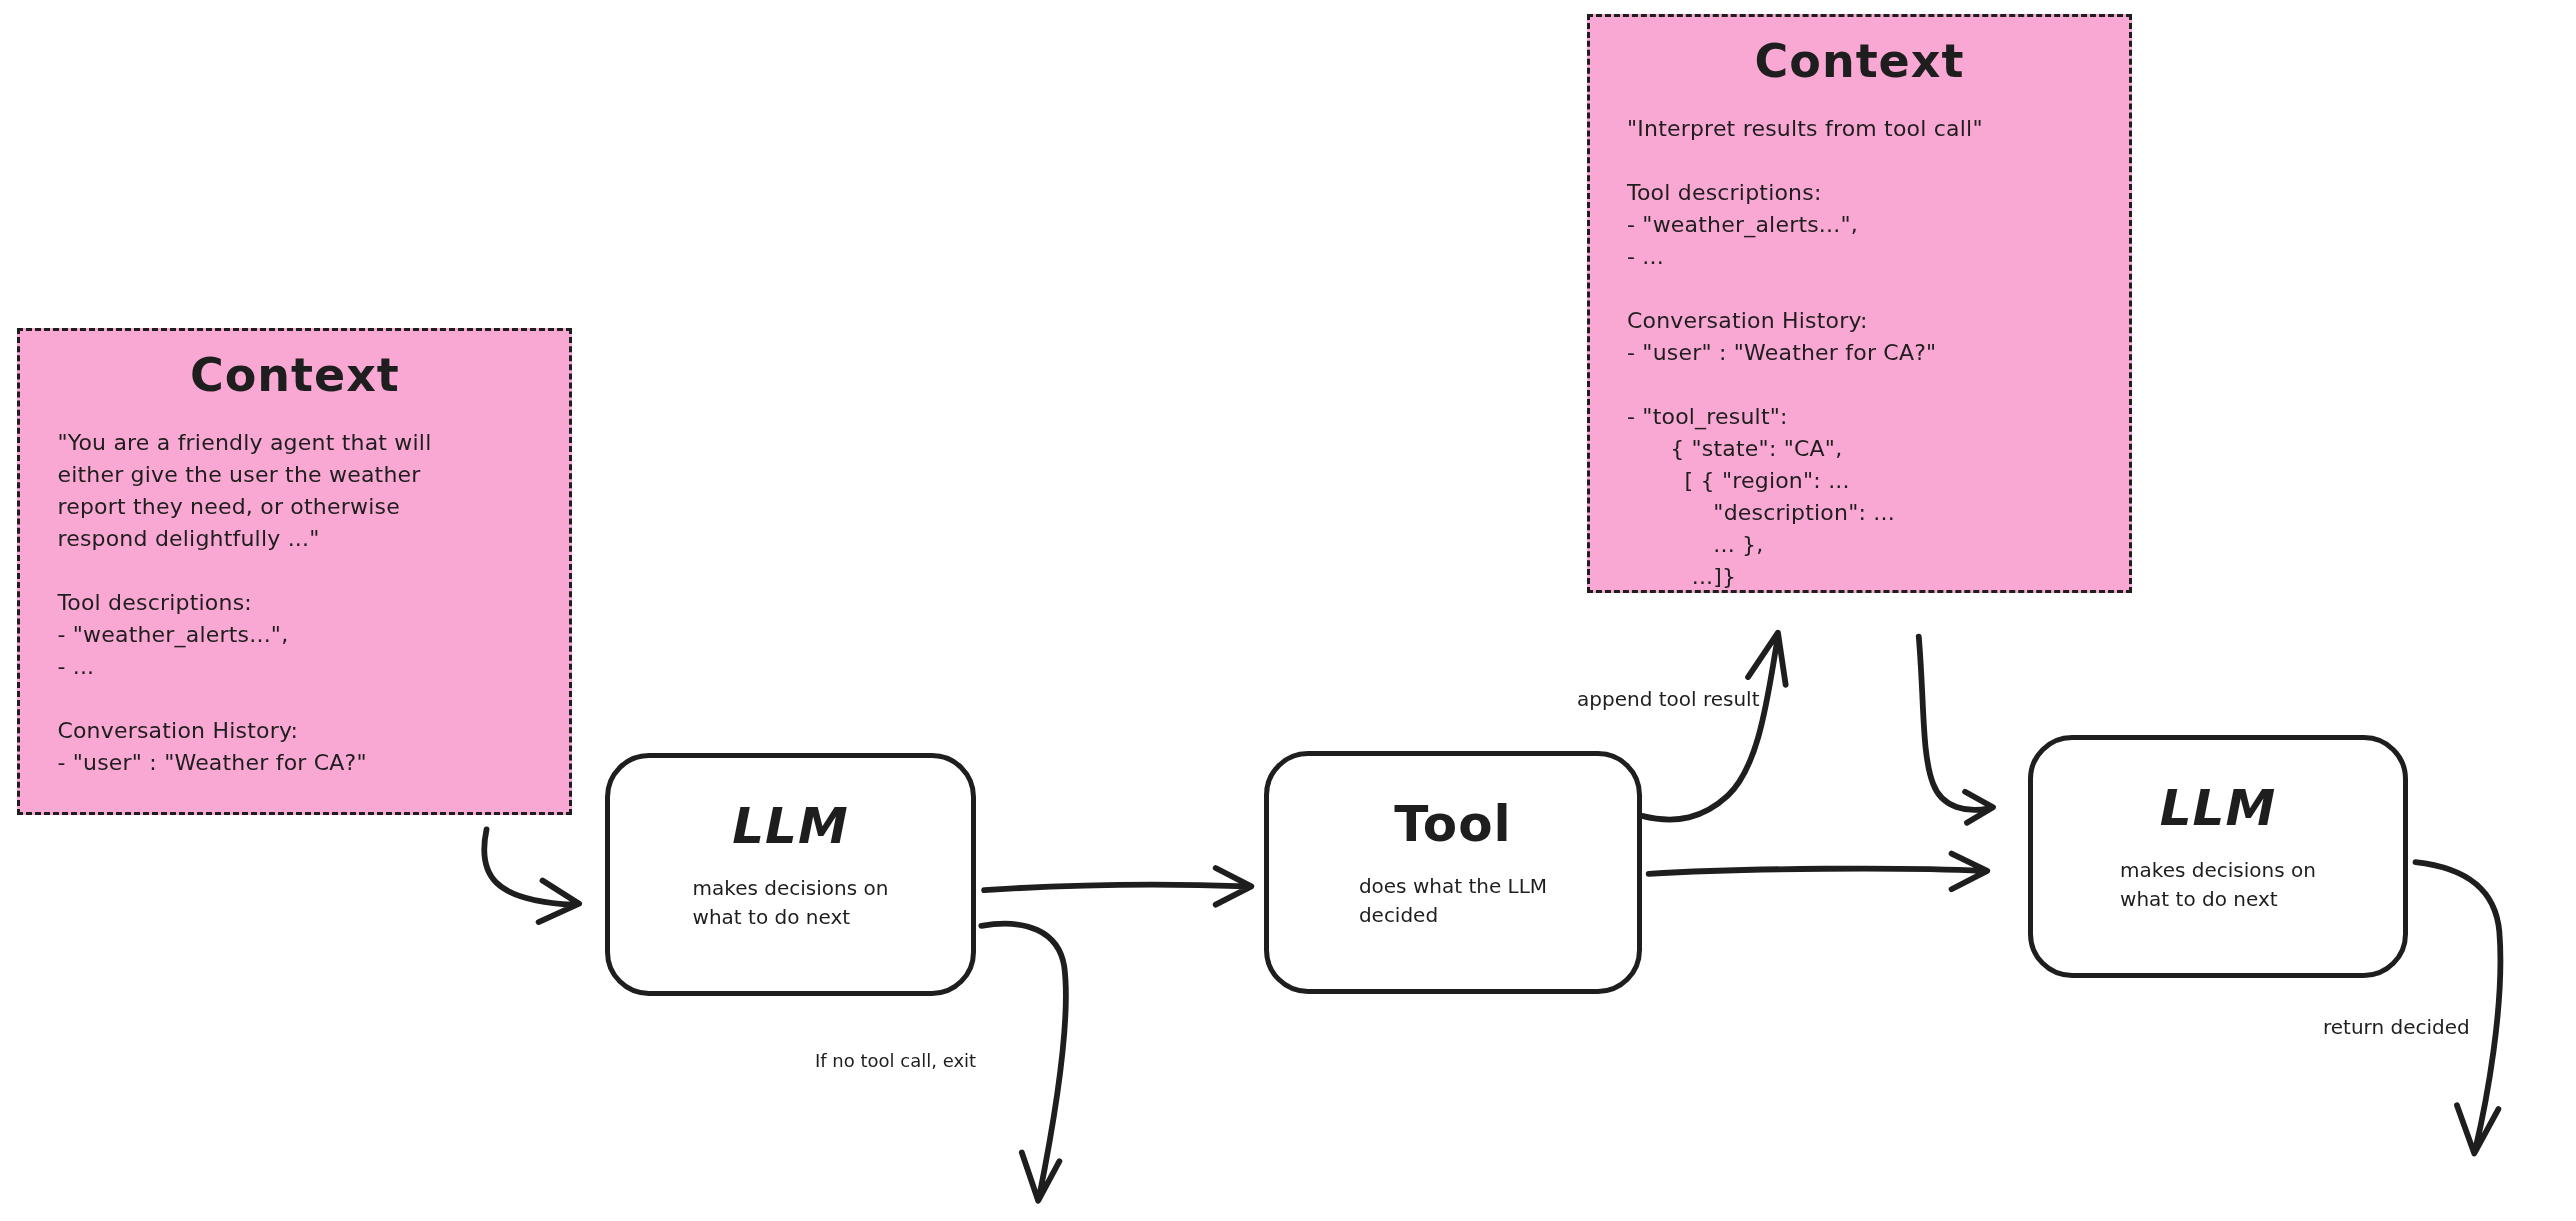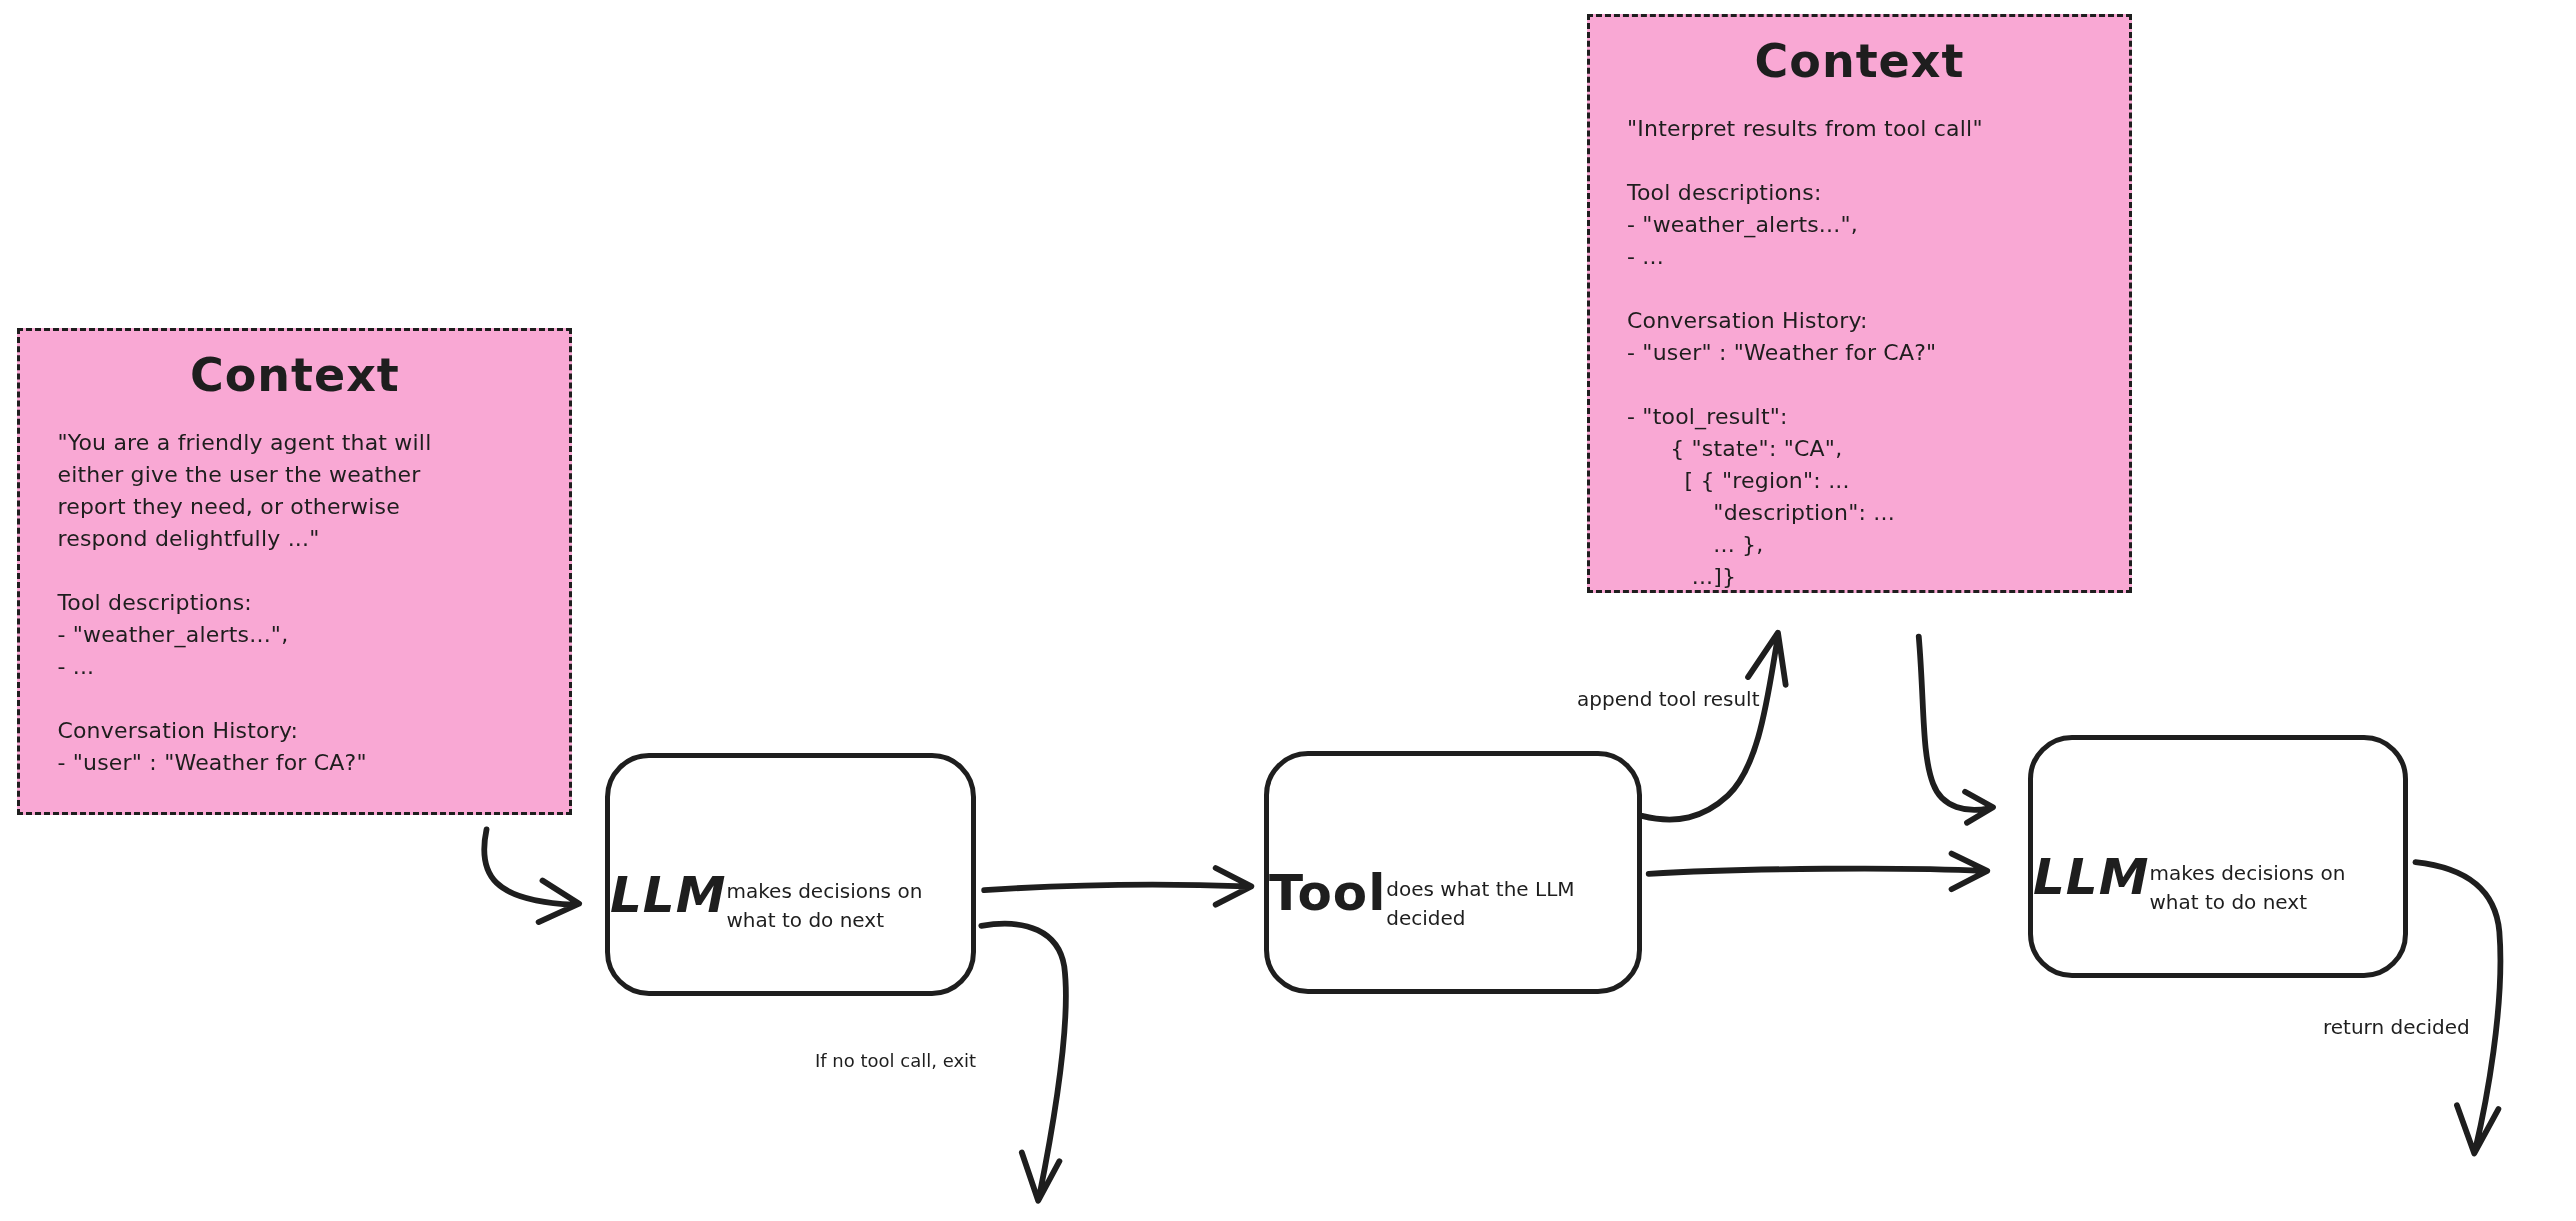--- a/index.html
+++ b/index.html
@@ -53,21 +53,21 @@
     white-space: pre;
     letter-spacing: 0.2px;
   }
   .node {
     position: absolute;
     box-sizing: border-box;
     border: 5.8px solid #1e1e1e;
     border-radius: 44px;
     background: #ffffff;
     display: flex;
-    flex-direction: row;
+    flex-direction: column;
     align-items: center;
     padding-top: 41px;
   }
   .node-title {
     font-size: 50px;
     font-weight: 700;
     line-height: 54px;
     letter-spacing: 1px;
   }
   .node-title.italic {

